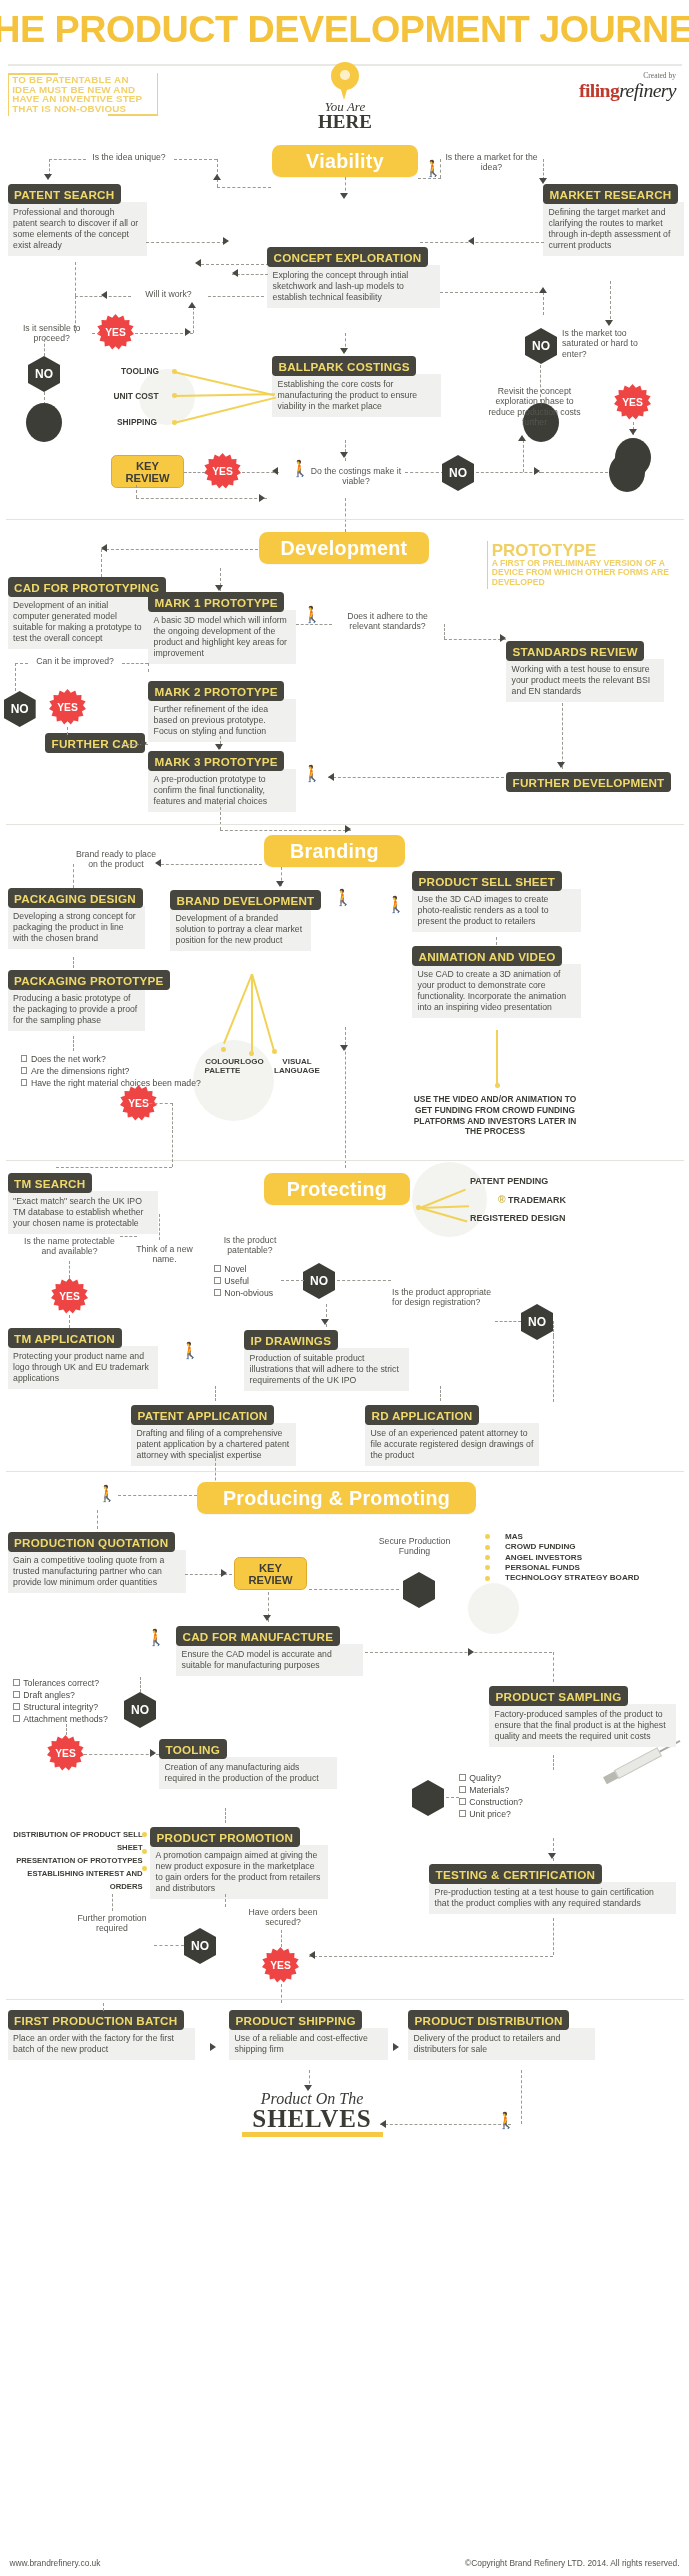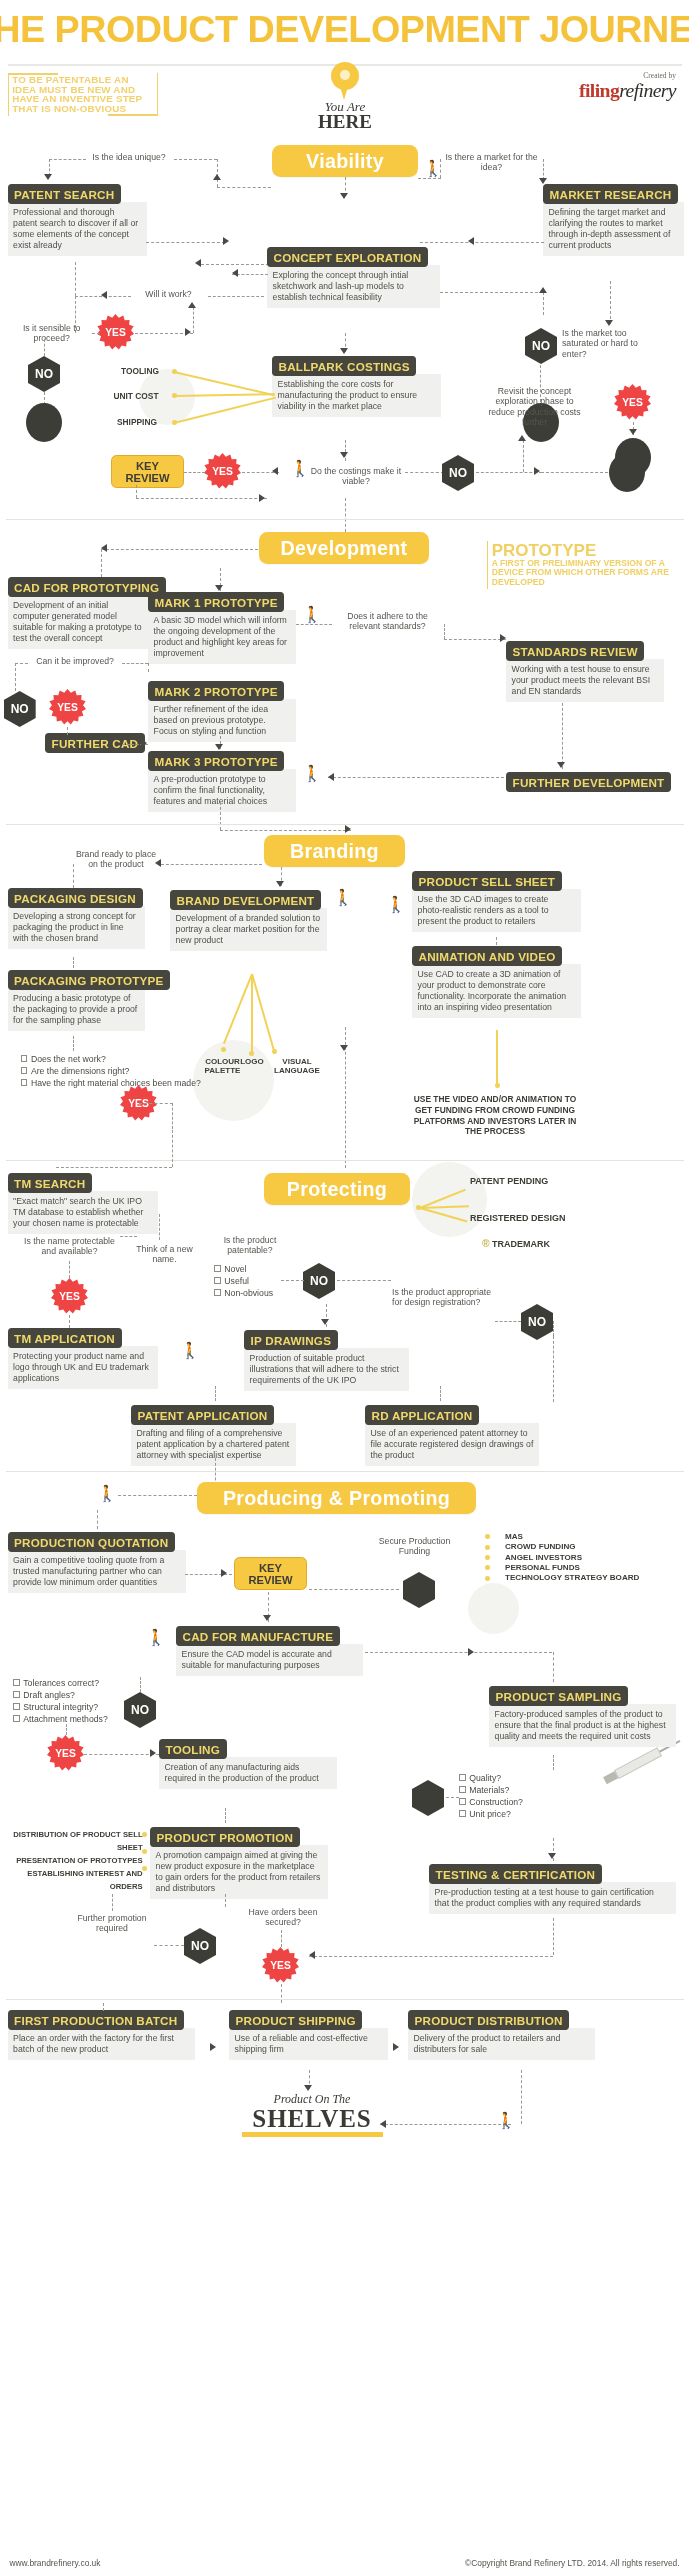--- a/index.html
+++ b/index.html
@@ -160,21 +160,21 @@
   .ipmark .g { color:#c8b34a; font-size:10.3px; }
 
   
   .fundlist { position:absolute; font-size:8.1px; font-weight:bold; color:#3d3d37; line-height:10.3px;margin-left:12px; }
 
   
   .sheetlist { position:absolute; font-size:7.7px; font-weight:bold; color:#3d3d37; line-height:13px; text-align:right;}
 
   
   .shelves { position:absolute; left:255px; top:2503px; width:178px; text-align:center; }
-  .sh-1 { font-family:"Liberation Serif", serif; font-style:italic; font-size:12px; color:#3b3b36; line-height:16px; }
+  .sh-1 { font-family:"Liberation Serif", serif; font-style:italic; font-size:16px; color:#3b3b36; line-height:16px; }
   .sh-2 { font-family:"Liberation Serif", serif; font-weight:bold; font-size:25px; color:#3b3b36; letter-spacing:0.9px; line-height:24px;}
   .sh-bar { width:141px; height:5.6px; background:#f7c943; margin:0.9px auto 0; }
 
   
   .footer-left { position:absolute; left:9.4px; top:2558px; font-size:8.4px; color:#55554f; }
   .footer-right { position:absolute; right:9.4px; top:2558px; font-size:8.4px; color:#55554f; }
 
   
   .syringe { position:absolute; left:600px; top:1748px; width:84px; height:26px; transform: rotate(-28deg); }
   .sy-body { position:absolute; left:13px; top:8.4px; width:49px; height:9.4px; background:#e8e8e4; border:0.9px solid #c8c8c2;}
@@ -420,21 +420,21 @@
   <div class="qlabel" style="left:73px; top:849px; width:86px;">Brand ready to place on the product</div>
   <div class="h-dash" style="left:161px; top:864px; width:101px;"></div>
   <div class="arrow-l" style="left:155px; top:859px;"></div>
   <div class="v-dash" style="left:73px; top:864px; height:24px;"></div>
 
   <div class="node" style="left:7.5px; top:888px; width:137px;">
     <div class="node-title">PACKAGING DESIGN</div>
     <div class="node-body">Developing a strong concept for packaging the product in line with the chosen brand</div>
   </div>
 
-  <div class="node" style="left:170px; top:890px; width:157px;">
+  <div class="node" style="left:170px; top:890px; width:141px;">
     <div class="node-title">BRAND DEVELOPMENT</div>
     <div class="node-body">Development of a branded solution to portray a clear market position for the new product</div>
   </div>
   <div class="v-dash" style="left:281px; top:867px; height:19px;"></div>
   <div class="arrow-d" style="left:276px; top:881px;"></div>
   <div class="walker" style="left:333px; top:890px;">🚶</div>
 
   <div class="node" style="left:412px; top:871px; width:169px;">
     <div class="node-title">PRODUCT SELL SHEET</div>
     <div class="node-body">Use the 3D CAD images to create photo-realistic renders as a tool to present the product to retailers</div>
@@ -480,21 +480,21 @@
 
   <div class="v-dash" style="left:345px; top:1027px; height:141px;"></div>
   <div class="arrow-d" style="left:340px; top:1045px;"></div>
 
   <div class="divider" style="top:1160px;"></div>
 
   <div class="banner" style="left:264px; top:1173px; width:146px; height:32px;">Protecting</div>
 
   <div class="ghost-circle" style="left:412px; top:1162px; width:75px; height:75px;"></div>
   <div class="ipmark" style="left:470px; top:1175px;"><span>PATENT PENDING</span></div>
-  <div class="ipmark" style="left:482px; top:1193px;margin-top:44px;"><span class="g">®</span> <span>TRADEMARK</span></div>
+  <div class="ipmark" style="left:498px; top:1193px;"><span class="g">®</span> <span>TRADEMARK</span></div>
   <div class="ipmark" style="left:470px; top:1212px;"><span>REGISTERED DESIGN</span></div>
   <div class="dotline" style="left:420px; top:1207px; width:49px; height:1.9px; transform:rotate(-22deg); transform-origin:left center;"></div>
   <div class="dotline" style="left:420px; top:1207px; width:49px; height:1.9px; transform:rotate(-2deg); transform-origin:left center;"></div>
   <div class="dotline" style="left:420px; top:1207px; width:49px; height:1.9px; transform:rotate(16deg); transform-origin:left center;"></div>
   <div class="dot" style="left:416px; top:1205px;"></div>
 
   <div class="node" style="left:7.5px; top:1173px; width:150px;">
     <div class="node-title">TM SEARCH</div>
     <div class="node-body">"Exact match" search the UK IPO TM database to establish whether your chosen name is protectable</div>
   </div>

